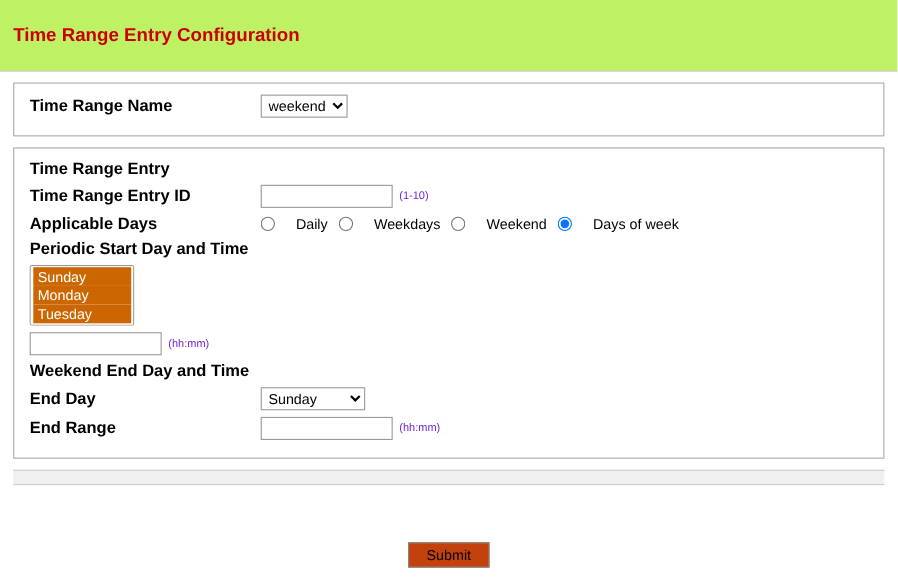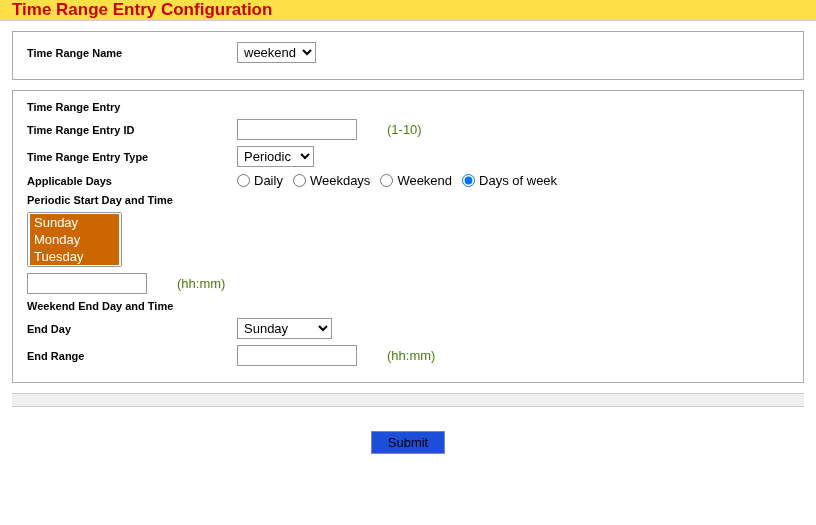--- a/index.html
+++ b/index.html
@@ -5,23 +5,23 @@
     * { box-sizing: border-box; margin: 0; padding: 0; }
     body {
       font-family: Arial, sans-serif;
       font-size: 13px;
       background: #fff;
       color: #000;
       width: 816px;
       min-height: 525px;
     }
     .page-header {
-      background: #fde047;
+      background: #bef264;
       border-bottom: 1px solid #ccc;
-      padding: 0 12px;
+      padding: 22px 12px;
     }
     .page-header h1 {
       color: #cc0000;
       font-size: 17px;
       font-weight: bold;
     }
     .page-content {
       padding: 10px 12px;
     }
     .section-box {
@@ -31,21 +31,21 @@
       padding: 10px 14px;
     }
     .form-row {
       display: flex;
       align-items: center;
       margin-bottom: 6px;
     }
     .form-label {
       font-weight: bold;
       min-width: 210px;
-      font-size: 11px;
+      font-size: 15px;
     }
     .form-label.bold-italic {
       font-weight: bold;
     }
     .form-control-area {
       display: flex;
       align-items: center;
       gap: 6px;
     }
     select {
@@ -54,51 +54,51 @@
       border: 1px solid #999;
       background: #fff;
     }
     input[type="text"] {
       font-size: 13px;
       border: 1px solid #999;
       padding: 2px 4px;
       background: #fff;
     }
     .hint-text {
-      color: #4d7c0f;
-      font-size: 13px;
-      margin-left: 24px;
+      color: #6d28d9;
+      font-size: 10px;
     }
     .radio-group {
       display: flex;
       align-items: center;
       gap: 10px;
     }
     .radio-item {
       display: flex;
-      gap: 4px;
+      gap: 19px;
     }
     select[multiple] {
       font-size: 13px;
       border: 1px solid #999;
     }
     select[multiple] option {
       padding: 1px 4px;
     }
     .submit-area {
       display: flex;
       justify-content: center;
       padding: 16px 0 10px 0;
     }
     button[type="submit"] {
       font-size: 13px;
       padding: 3px 16px;
       border: 1px solid #888;
-      background: #1d4ed8;
+      background: #c2410c;
       cursor: pointer;
+      margin-top: 28px;
     }
     .scrollbar-area {
       height: 14px;
       background: #f0f0f0;
       border-top: 1px solid #ccc;
       border-bottom: 1px solid #ccc;
       margin-bottom: 8px;
     }
   </style>
 </head>
@@ -130,29 +130,20 @@
     </div>
 
     <div class="form-row">
       <div class="form-label">Time Range Entry ID</div>
       <div class="form-control-area">
         <input type="text" style="width: 120px;">
         <span class="hint-text">(1-10)</span>
       </div>
     </div>
 
-    <div class="form-row">
-      <div class="form-label">Time Range Entry Type</div>
-      <div class="form-control-area">
-        <select>
-          <option>Periodic</option>
-          <option>Absolute</option>
-        </select>
-      </div>
-    </div>
 
     <div class="form-row">
       <div class="form-label">Applicable Days</div>
       <div class="form-control-area radio-group">
         <div class="radio-item">
           <input type="radio" name="applicable_days" value="Daily" style="">
           <span>Daily</span>
         </div>
         <div class="radio-item">
           <input type="radio" name="applicable_days" value="Weekdays" style="">

